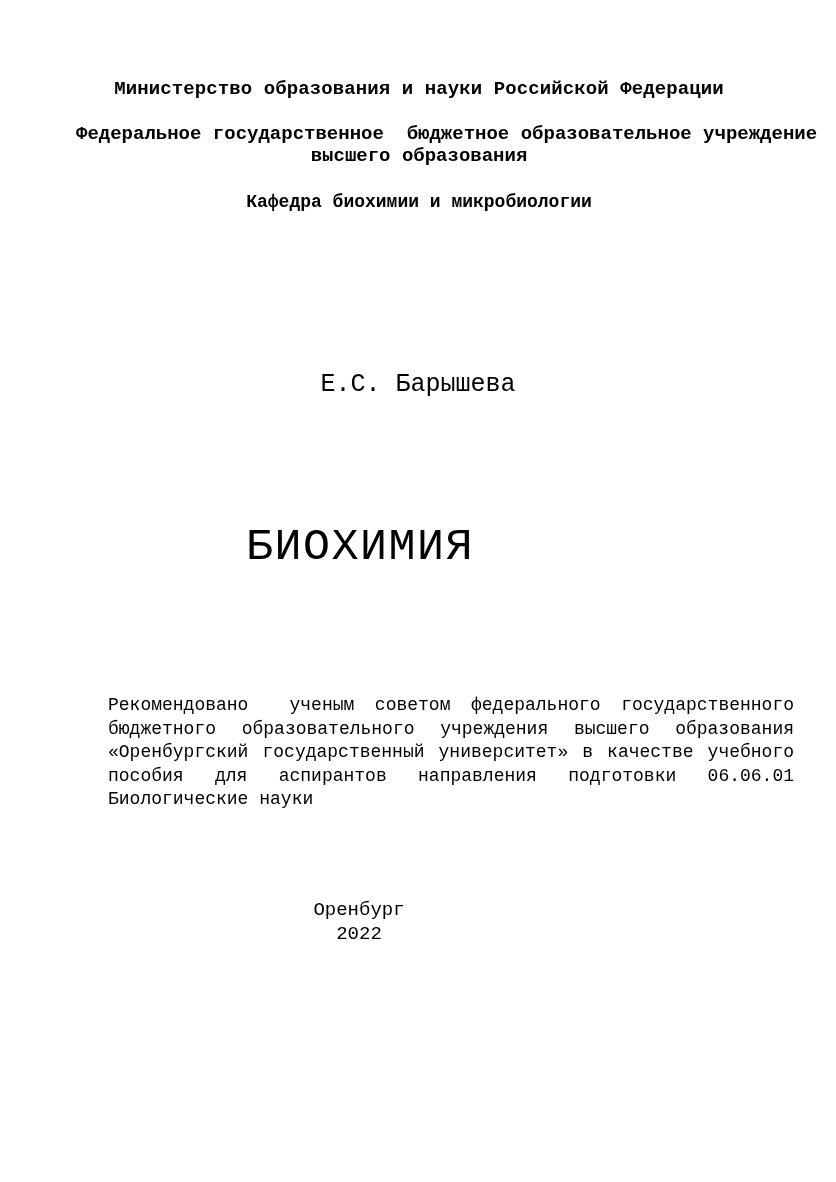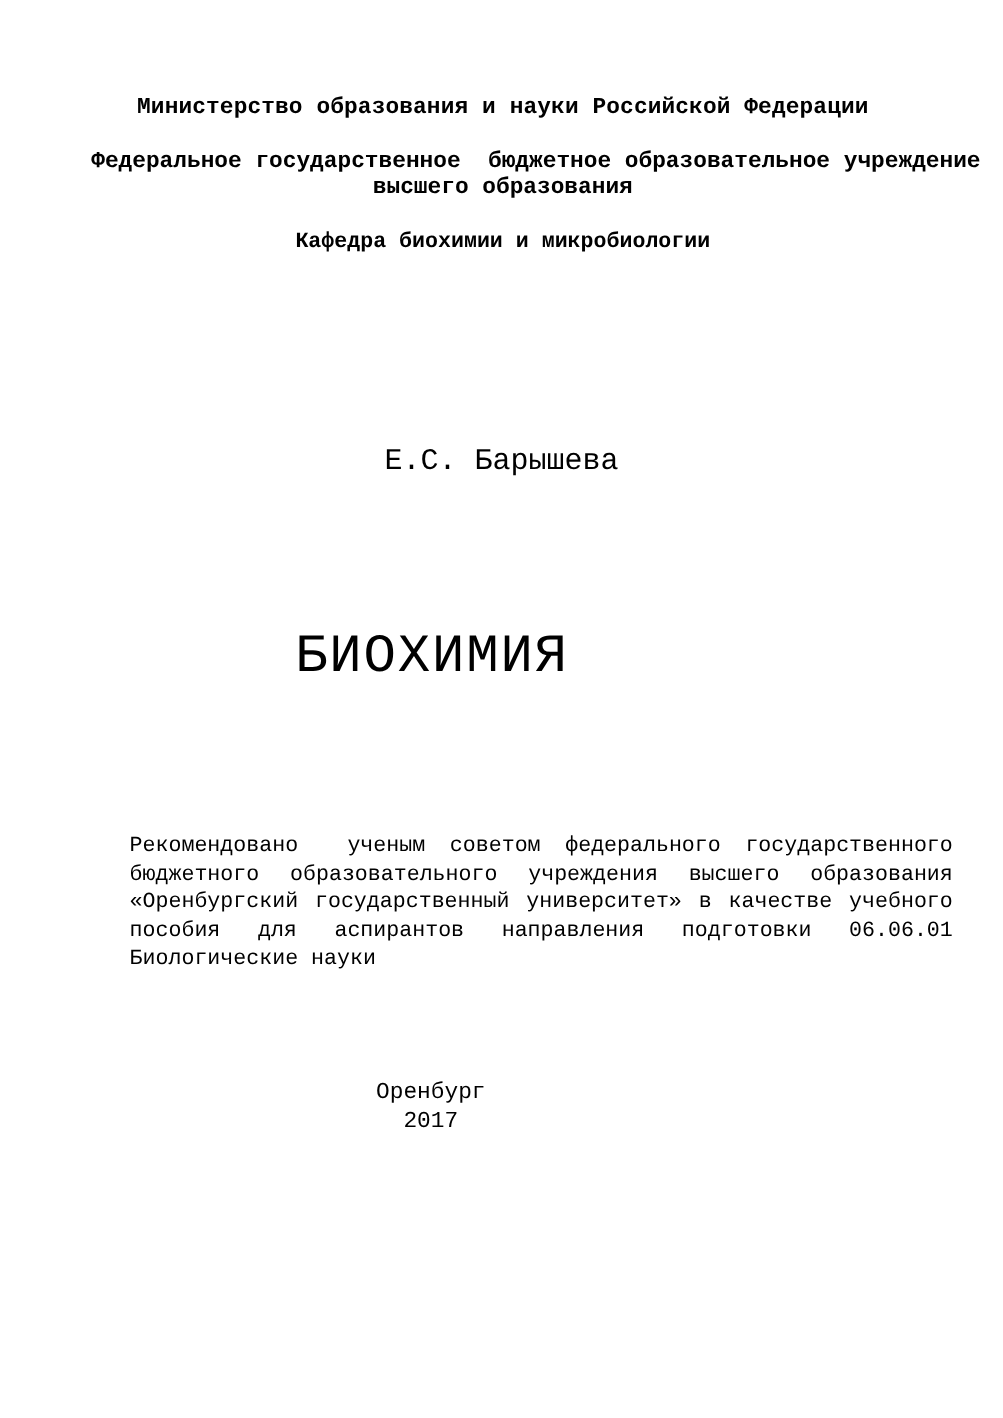--- a/index.html
+++ b/index.html
@@ -129,16 +129,16 @@
   </div>
 
   <div class="author">Е.С. Барышева</div>
 
   <h1 class="doc-title">БИОХИМИЯ</h1>
 
   <div class="recommendation">Рекомендовано  ученым советом федерального государственного бюджетного образовательного учреждения высшего образования «Оренбургский государственный университет» в качестве учебного пособия для аспирантов направления подготовки 06.06.01 Биологические науки</div>
 
   <div class="imprint">
     <span class="city">Оренбург</span>
-    <span class="year">2017</span>
+    <span class="year">2022</span>
   </div>
 
 </div>
 
 </body></html>

